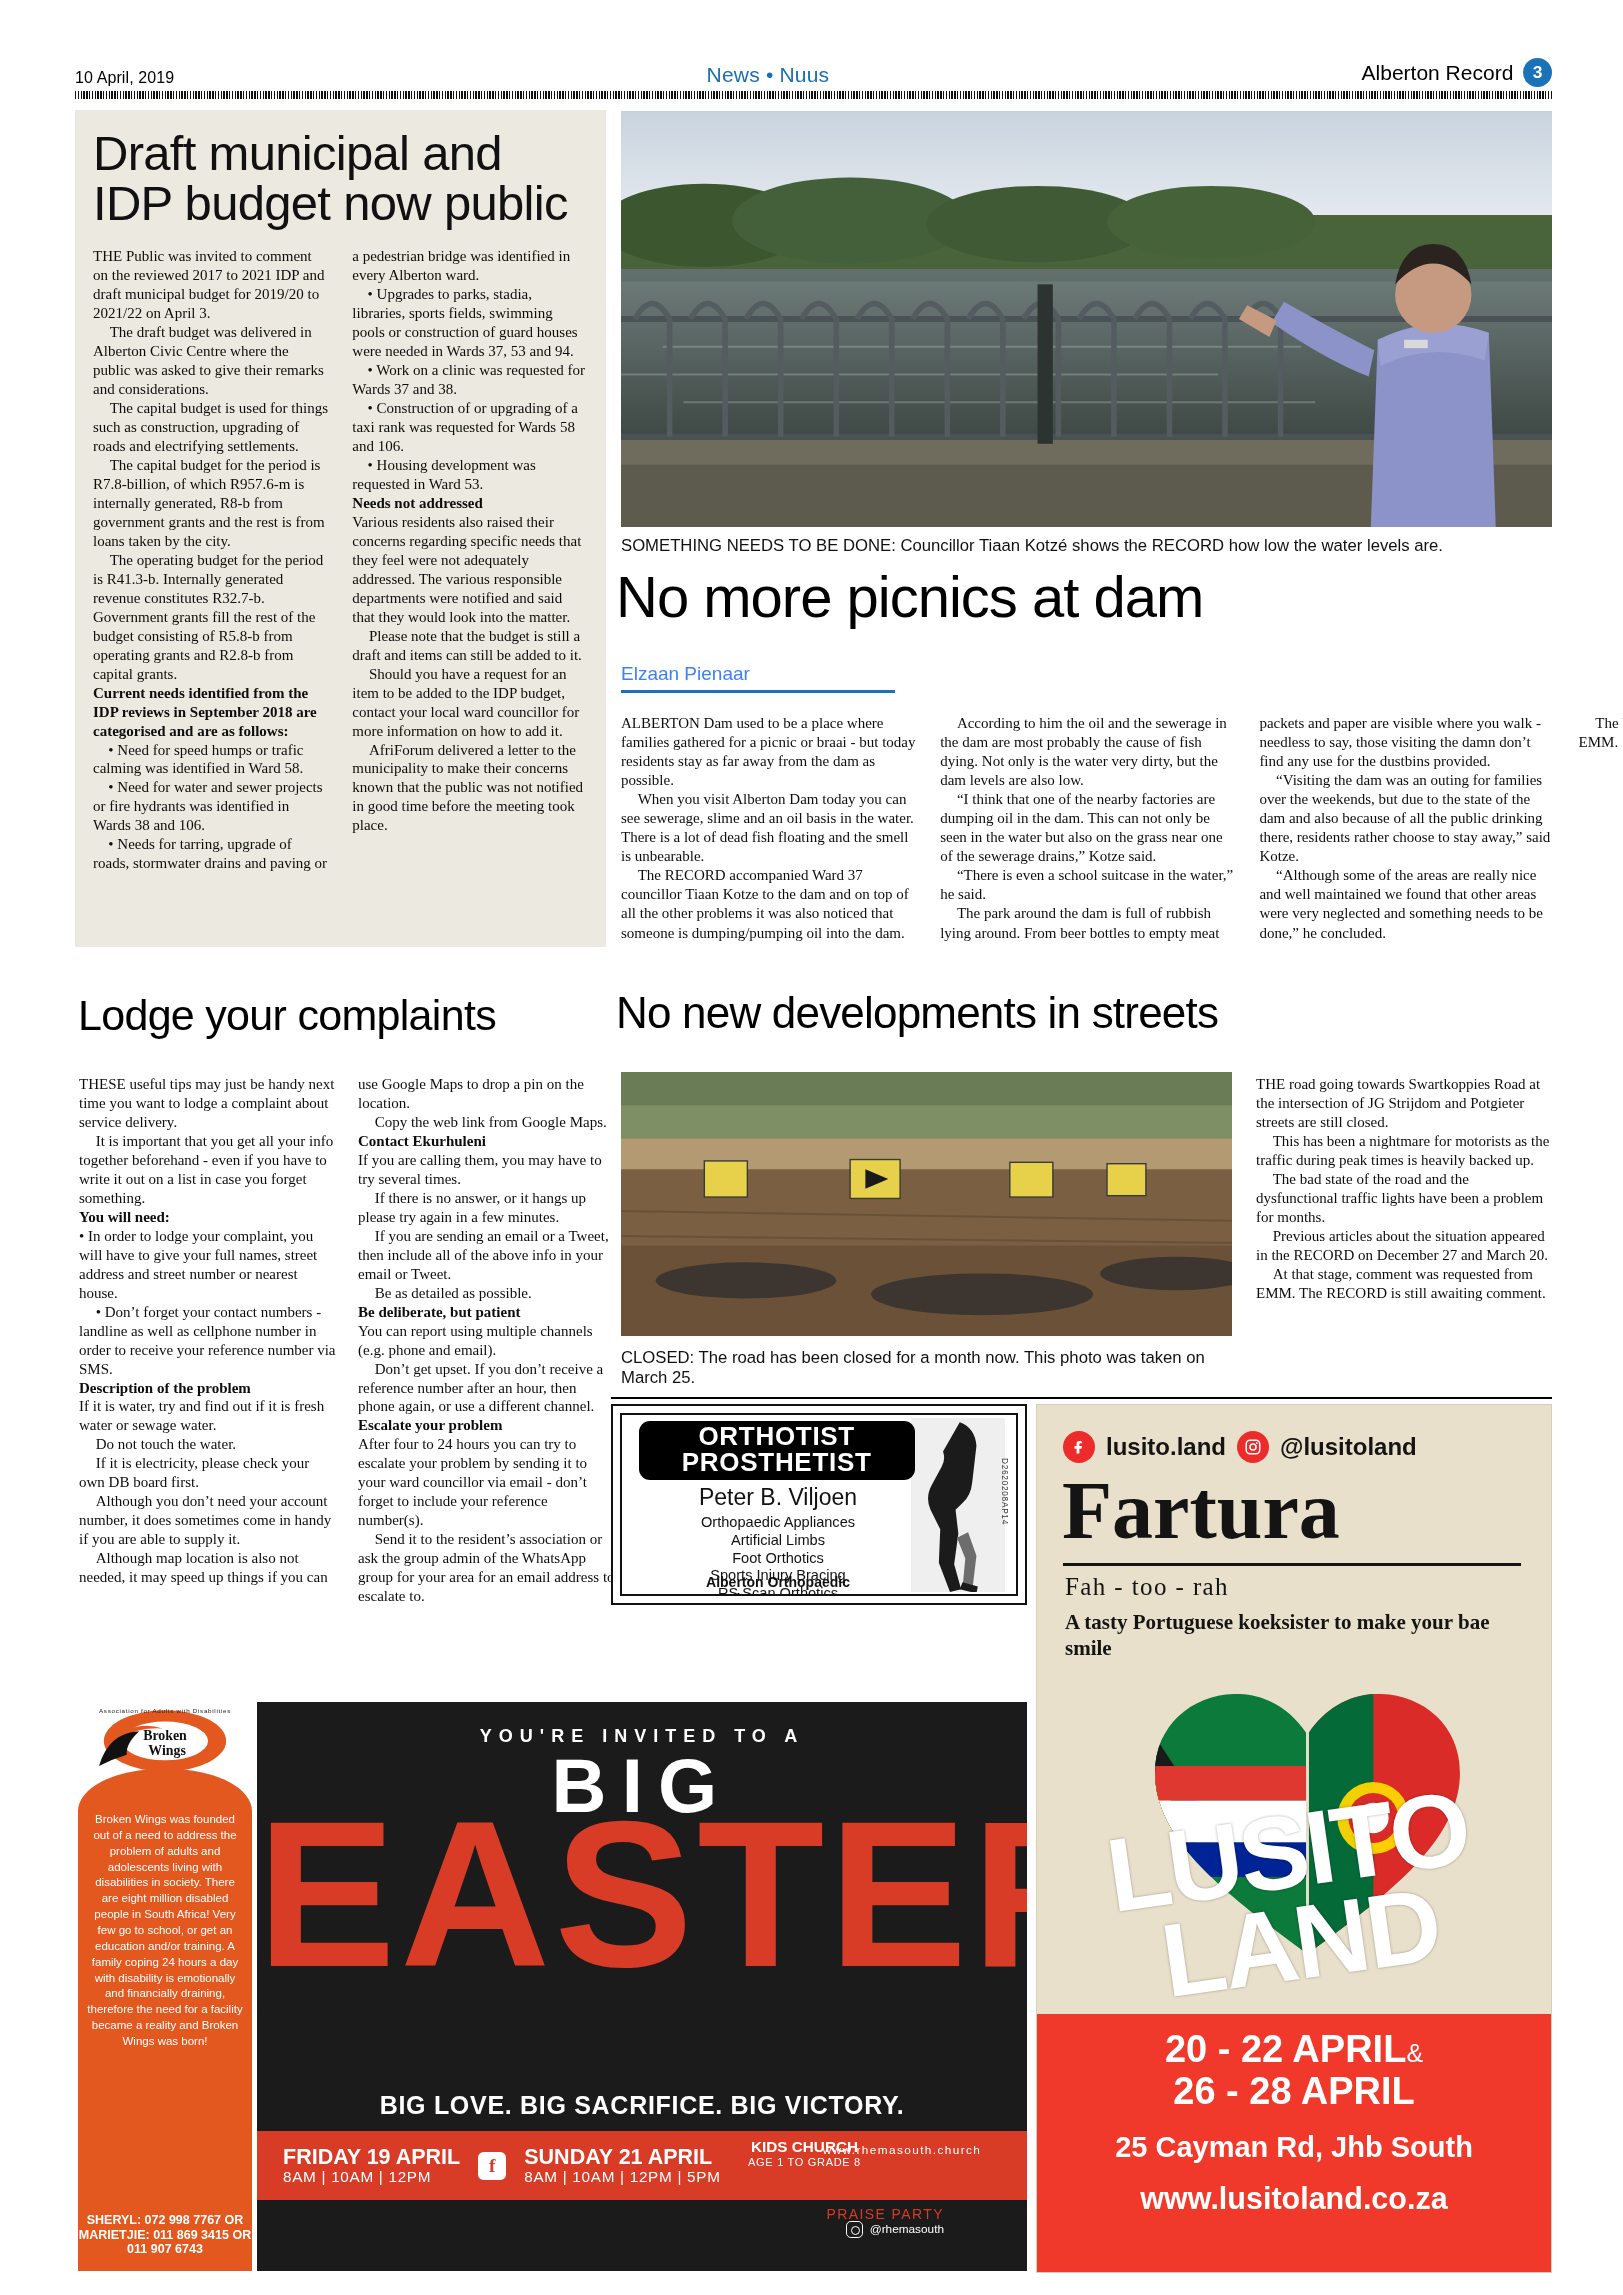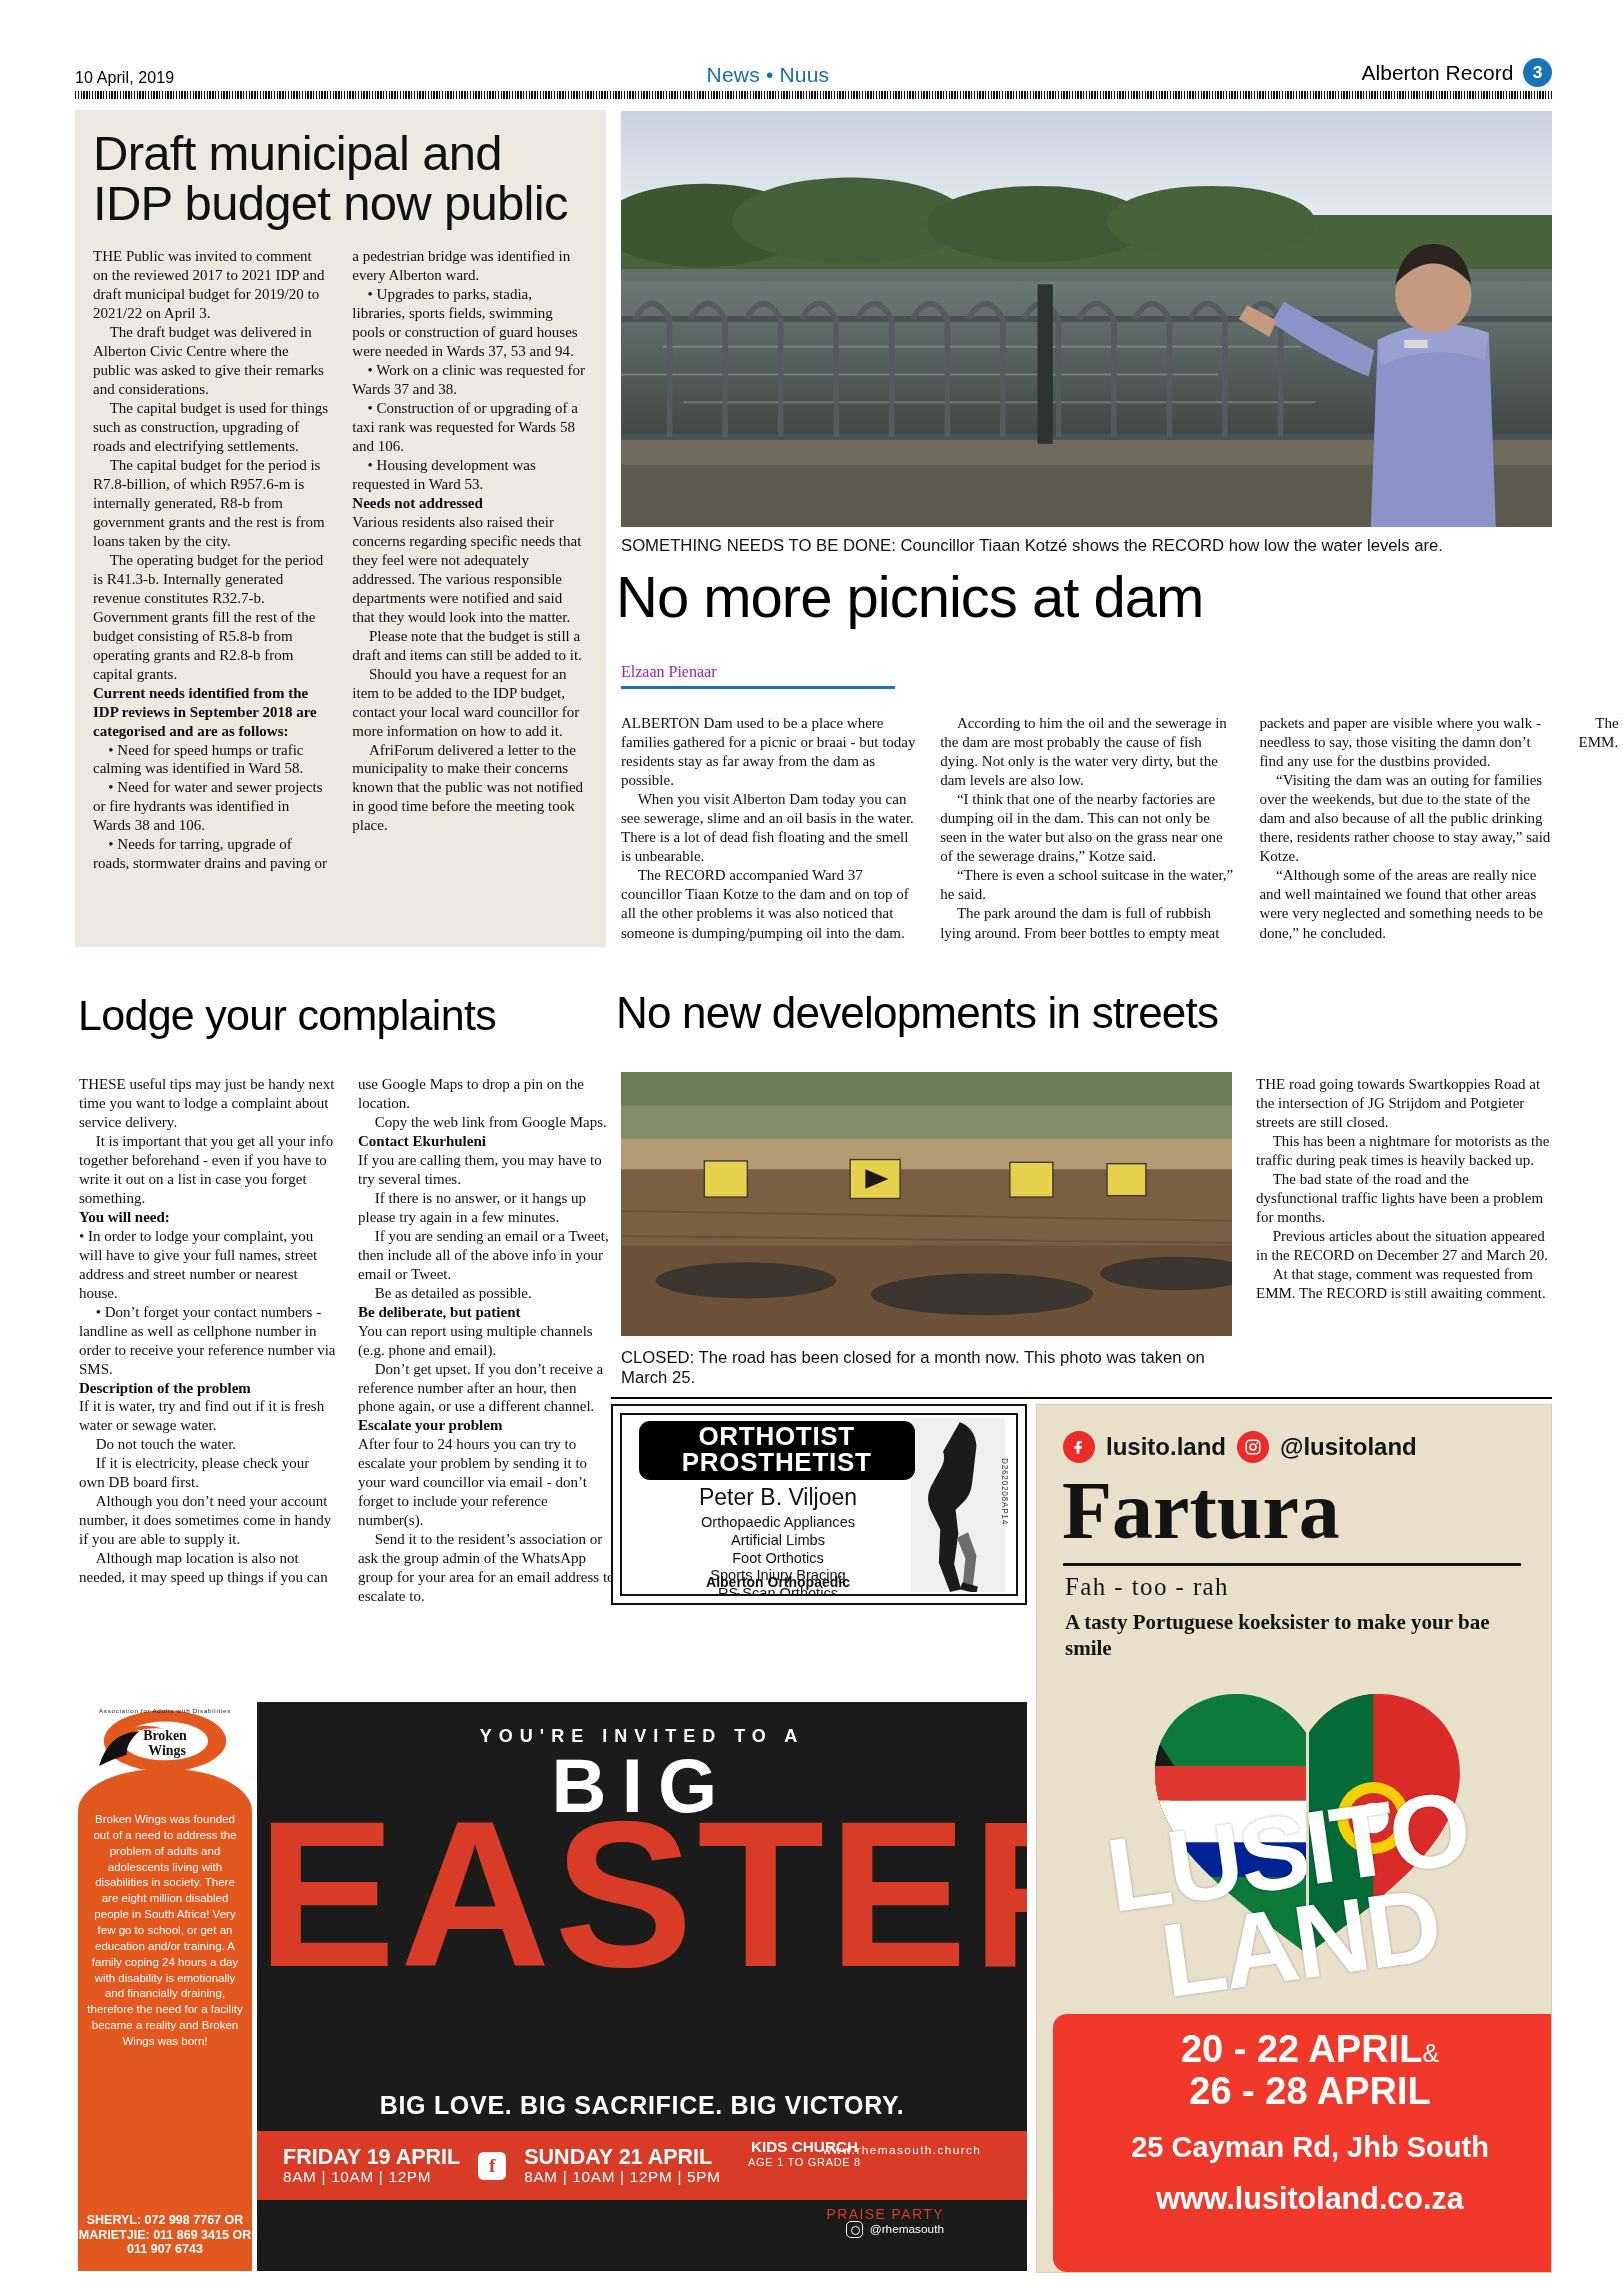--- a/index.html
+++ b/index.html
@@ -65,22 +65,22 @@
   .cap-dam { position:absolute; left:621px; top:536px; width:931px; }
 
   
   .hl-picnics {
     position:absolute; left:616px; top:568px; width:937px;
     font-family:"Liberation Sans", sans-serif; font-weight:300;
     font-size:58px; letter-spacing:-1px; color:#000; line-height:1;
   }
   .byline-wrap { position:absolute; left:621px; top:663px; width:292px; }
   .byline {
-    font-family:Liberation Serif, serif;
-    font-size:16px; color:#a21caf;
+    font-family:Liberation Sans, sans-serif;
+    font-size:19px; color:#3b82f6;
   }
   .byline-bar { margin-top:4.9px; width:274px; height:3.5px; background:#1a72b8; }
 
   .picnics-cols {
     position:absolute; left:621px; top:714px; width:934px; height:236px;
     column-count:3; column-gap:23.6px;
     font-size:15px; line-height:1.27; color:#0d0d0d;
   }
   .picnics-cols p { text-indent:16.7px; margin:0; }
   .picnics-cols p.noind { text-indent:0; }
@@ -197,21 +197,21 @@
     display:flex; align-items:center; justify-content:center;
     overflow:hidden;
   }
   .lus-logo span {
     font-family:"Liberation Sans", sans-serif; font-weight:bold;
     font-size:104px; color:#fff; line-height:.88; text-align:center;
     transform:rotate(-8deg); letter-spacing:-2.8px;
     text-shadow:0 0 2.8px rgba(0,0,0,.35);
   }
   .lus-red {
-    position:absolute; left:16px; bottom:0; width:100%; height:258px; background:#f0392b;border-radius:14px;
+    position:absolute; left:0; bottom:0; width:100%; height:258px; background:#f0392b;
   }
   .lus-dates {
     position:absolute; left:0; top:15.3px; width:100%; text-align:center;
     font-family:"Liberation Sans", sans-serif; font-weight:bold; color:#fff;
     font-size:38px; line-height:1.1;
   }
   .lus-dates .amp { font-size:25px; font-weight:normal; }
   .lus-addr {
     position:absolute; left:0; top:117px; width:100%; text-align:center;
     font-family:"Liberation Sans", sans-serif; font-weight:bold; color:#fff; font-size:29px;

